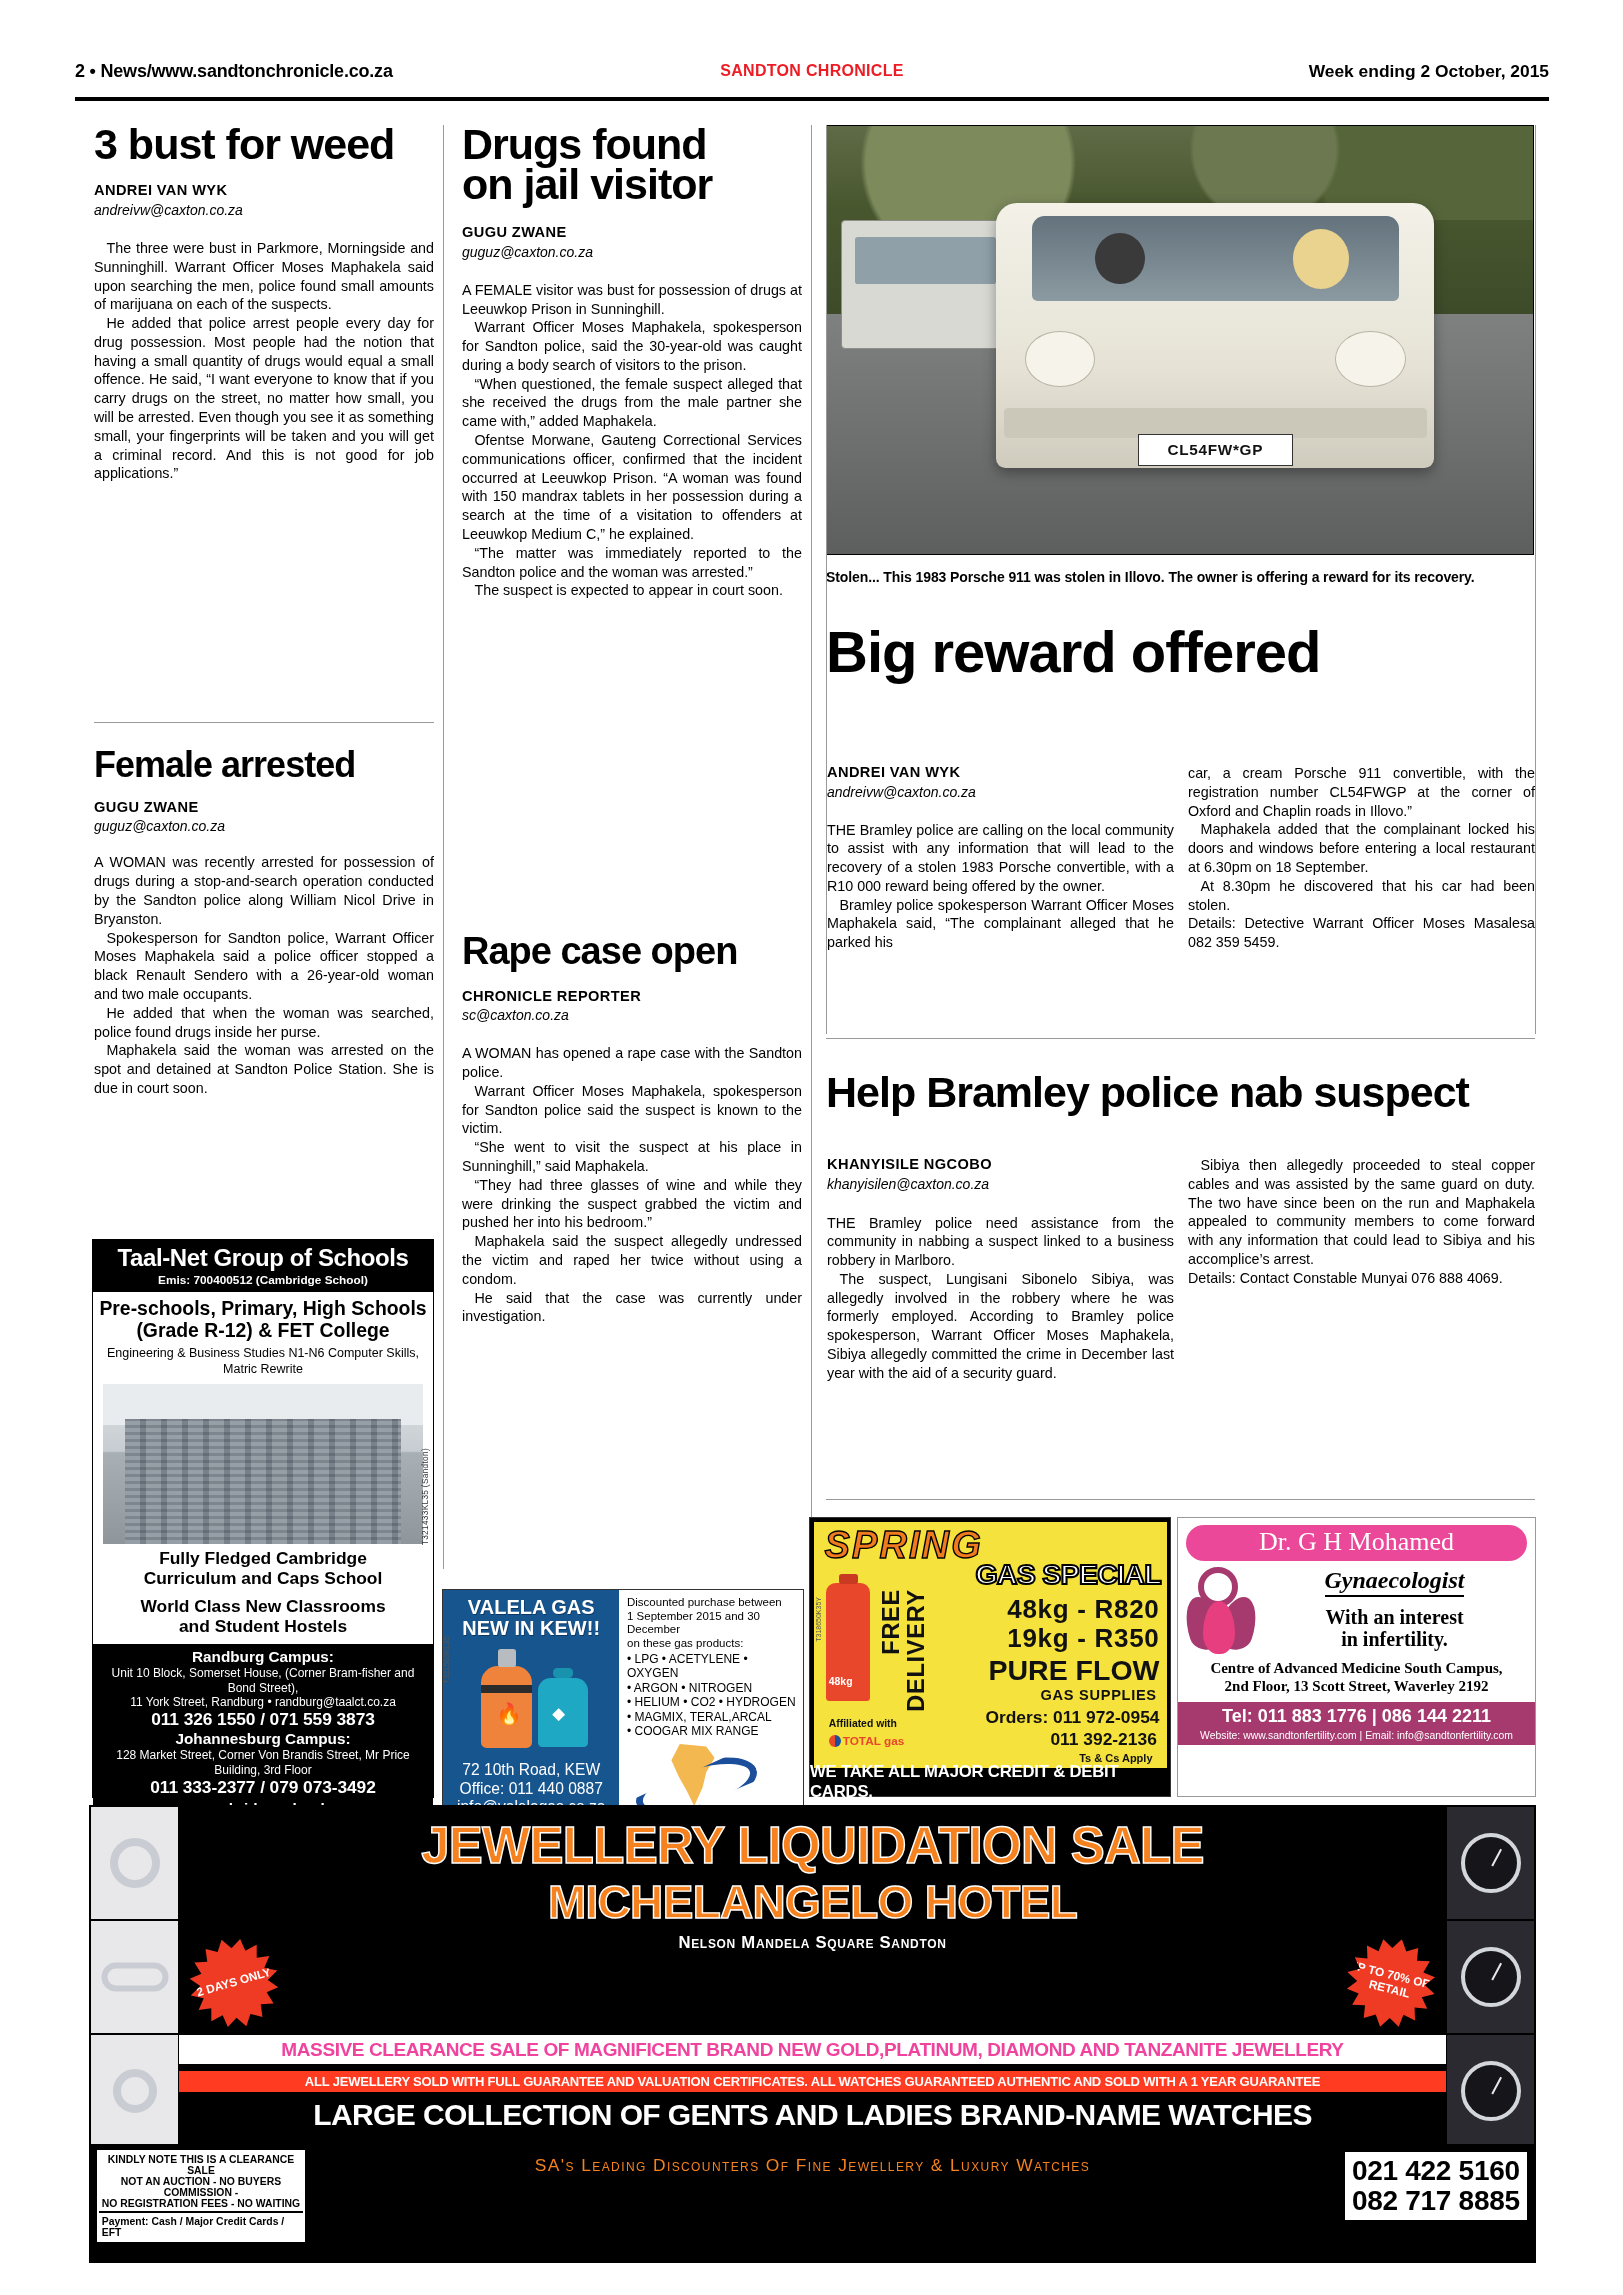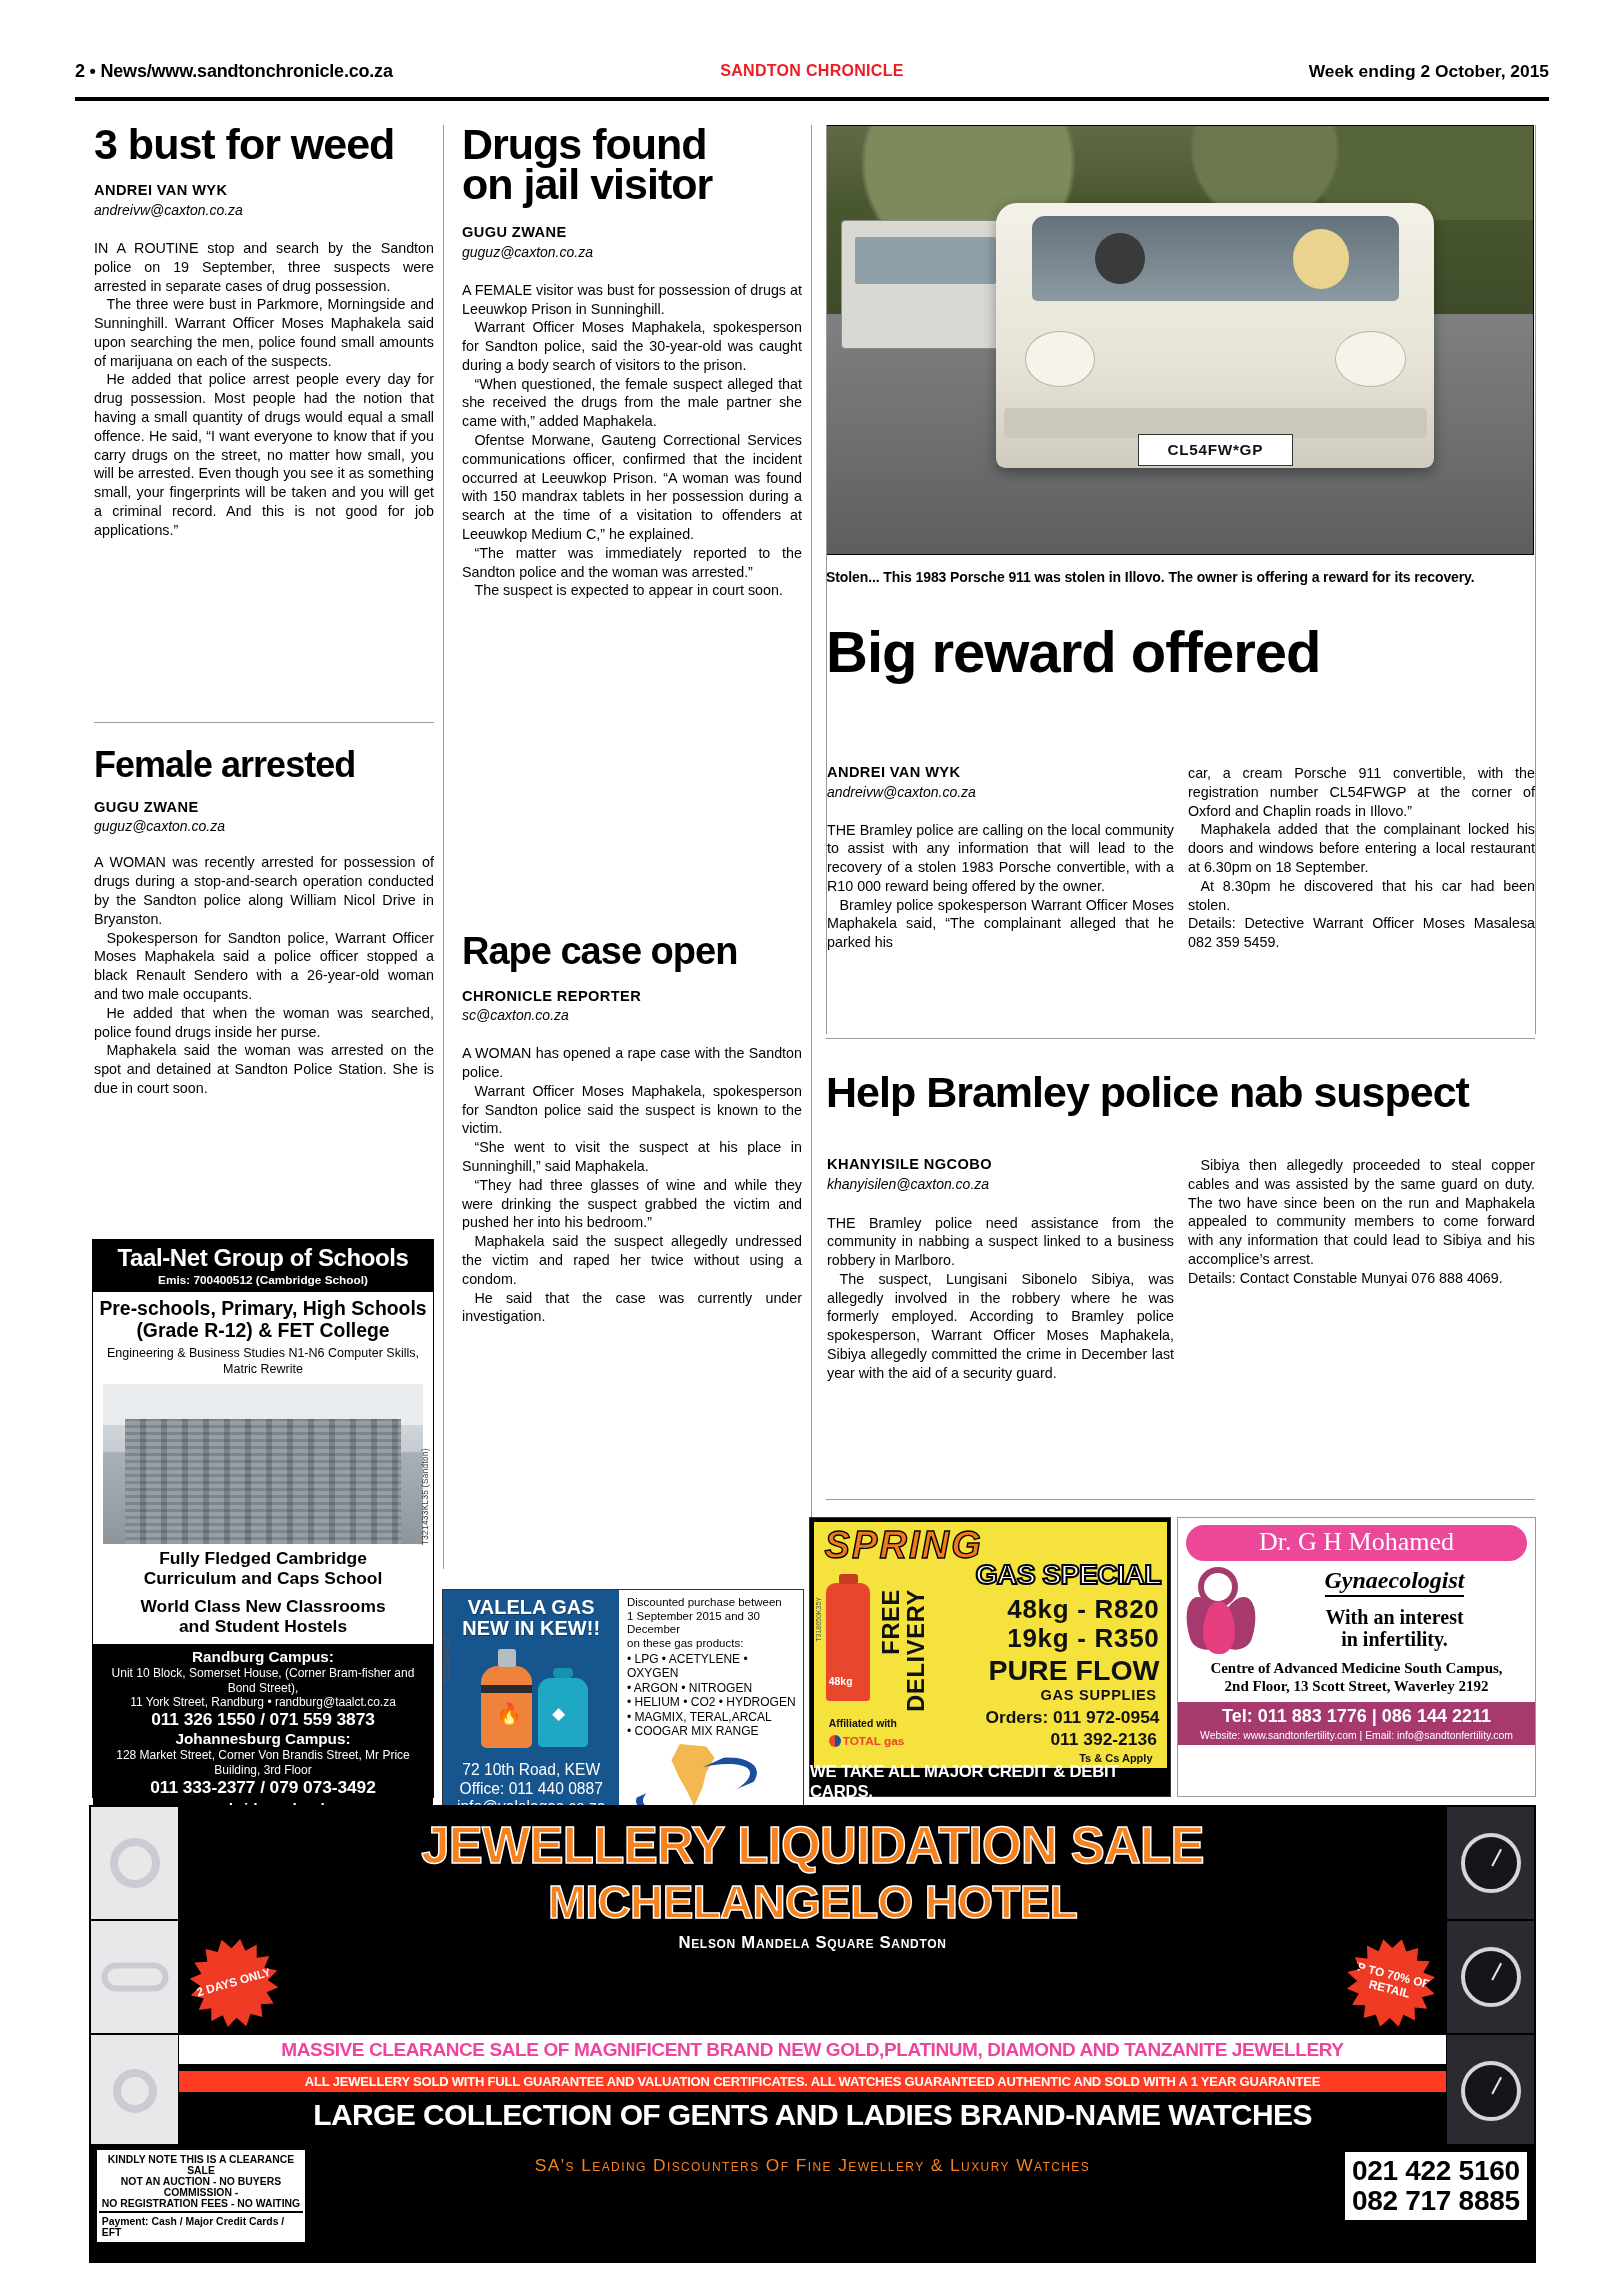--- a/index.html
+++ b/index.html
@@ -197,21 +197,20 @@
   <div class="mh-rule"></div>
 
   <div class="vrule" style="left:443px; top:125px; height:1444px;"></div>
   <div class="vrule" style="left:811px; top:125px; height:1444px;"></div>
 
   <div style="position:absolute; left:94px; top:124px; width:340px;">
     <div class="hl" style="font-size:43px;">3 bust for weed</div>
     <div class="byline" style="margin-top:18px;">ANDREI VAN WYK</div>
     <div class="email">andreivw@caxton.co.za</div>
     <div class="body" style="margin-top:21px;">
-      <p class="first">IN A ROUTINE stop and search by the Sandton police on 19 September, three suspects were arrested in separate cases of drug possession.</p>
       <p>The three were bust in Parkmore, Morningside and Sunninghill. Warrant Officer Moses Maphakela said upon searching the men, police found small amounts of marijuana on each of the suspects.</p>
       <p>He added that police arrest people every day for drug possession. Most people had the notion that having a small quantity of drugs would equal a small offence. He said, “I want everyone to know that if you carry drugs on the street, no matter how small, you will be arrested. Even though you see it as something small, your fingerprints will be taken and you will get a criminal record. And this is not good for job applications.”</p>
     </div>
   </div>
   <div class="hr-sep" style="left:94px; top:722px; width:340px; height:1.4px;"></div>
 
   <div style="position:absolute; left:94px; top:748px; width:340px;">
     <div class="hl" style="font-size:36px;">Female arrested</div>
     <div class="byline" style="margin-top:16.7px;">GUGU ZWANE</div>
     <div class="email">guguz@caxton.co.za</div>

